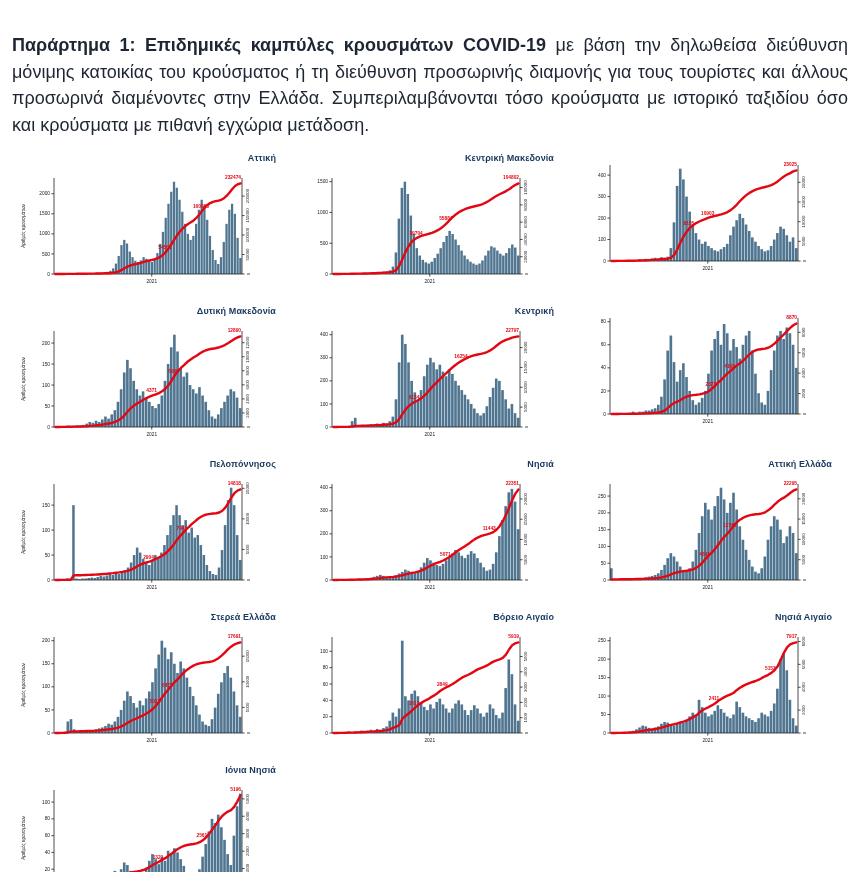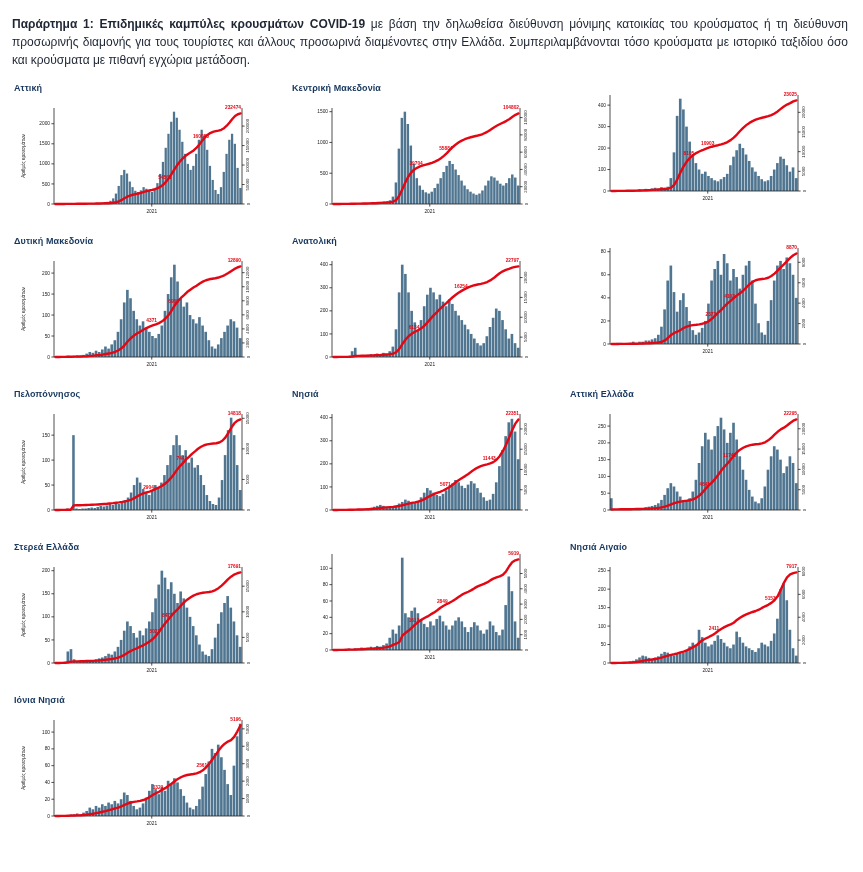--- a/index.html
+++ b/index.html
@@ -3,32 +3,32 @@
 <meta charset="utf-8">
 <style>
   html,body{margin:0;padding:0;}
   body{
     width:863px;height:872px;background:#ffffff;overflow:hidden;
     font-family:"Liberation Sans",sans-serif;
   }
   .page{padding:12px 12px 0 12px;}
   .heading{
     width:836px;text-align:justify;color:#1e2633;
-    font-size:12px;line-height:1.48;margin:4px 0 14px 0;
+    font-size:18px;line-height:1.48;margin:20px 0 14px 0;
   }
   .heading b{font-weight:700;}
   .charts-grid{
     display:grid;
     grid-template-columns:repeat(3,262px);
     column-gap:16px;row-gap:14px;
     padding-left:2px;
   }
   .chart-cell{width:262px;}
   .chart-title{
-    height:13px;text-align:left;font-size:9px;font-weight:700;
+    height:13px;text-align:right;font-size:9px;font-weight:700;
     color:#17375e;letter-spacing:.1px;
   }
   svg{display:block;}
 </style>
 </head>
 <body>
 
 <div class="page">
   <p class="heading">
     <b>Παράρτημα 1: Επιδημικές καμπύλες κρουσμάτων COVID-19</b><span> με βάση την δηλωθείσα διεύθυνση μόνιμης κατοικίας του κρούσματος ή τη διεύθυνση προσωρινής διαμονής για τους τουρίστες και άλλους προσωρινά διαμένοντες στην Ελλάδα. Συμπεριλαμβάνονται τόσο κρούσματα με ιστορικό ταξιδίου όσο και κρούσματα με πιθανή εγχώρια μετάδοση.</span>
@@ -452,21 +452,21 @@
           </g>
           <polyline points="41.57,107.98 44.70,107.95 47.83,107.91 50.97,107.86 54.10,107.79 57.23,107.74 60.37,107.67 63.50,107.58 66.63,107.50 69.77,107.39 72.90,107.20 76.03,106.91 79.17,106.68 82.30,106.32 85.43,106.04 88.57,105.62 91.70,105.03 94.83,104.55 97.97,103.84 101.10,102.90 104.23,101.48 107.37,99.36 110.50,96.29 113.63,92.51 116.77,89.21 119.90,86.61 123.03,84.48 126.17,82.71 129.30,80.71 132.43,79.05 135.57,77.64 138.70,76.46 141.83,75.40 144.97,74.10 148.10,72.33 151.23,69.73 154.37,66.19 157.50,61.70 160.63,56.51 163.77,52.26 166.90,48.95 170.03,46.12 173.17,43.05 176.30,40.69 179.43,38.56 182.57,36.68 185.70,34.43 188.83,32.66 191.97,31.25 195.10,30.30 198.23,29.71 201.37,29.24 204.50,28.53 207.63,27.47 210.77,26.05 213.90,24.28 217.03,22.16 220.17,20.15 223.30,18.50 226.43,17.43" fill="none" stroke="#e30613" stroke-width="2.4" stroke-linejoin="round" stroke-linecap="round"></polyline>
           <g font-family="&quot;Liberation Sans&quot;,sans-serif" fill="#e30613" font-size="4.8" font-weight="bold">
             <text x="137.70" y="73.46" text-anchor="middle">4371</text>
             <text x="159.63" y="53.51" text-anchor="middle">6905</text>
             <text x="227" y="13.43" text-anchor="end">12890</text>
           </g>
         </svg>
       </div>
       <div class="chart-cell">
-        <div class="chart-title">Ανατολική</div>
+        <div class="chart-title">Κεντρική</div>
         <svg width="262" height="126" viewBox="0 0 262 126">
           <g>
             <rect x="40.00" y="107.54" width="2.63" height="0.46" fill="#4f7590"></rect>
             <rect x="43.13" y="107.54" width="2.63" height="0.46" fill="#4f7590"></rect>
             <rect x="46.27" y="107.31" width="2.63" height="0.69" fill="#4f7590"></rect>
             <rect x="49.40" y="107.08" width="2.63" height="0.92" fill="#4f7590"></rect>
             <rect x="52.53" y="107.31" width="2.63" height="0.69" fill="#4f7590"></rect>
             <rect x="55.67" y="106.85" width="2.63" height="1.15" fill="#4f7590"></rect>
             <rect x="58.80" y="102.23" width="2.63" height="5.77" fill="#4f7590"></rect>
             <rect x="61.93" y="98.77" width="2.63" height="9.23" fill="#4f7590"></rect>
@@ -1063,20 +1063,21 @@
           </g>
           <polyline points="41.57,107.98 44.70,107.95 47.83,107.91 50.97,107.84 54.10,107.27 57.23,106.59 60.37,106.41 63.50,106.34 66.63,106.25 69.77,106.18 72.90,106.06 76.03,105.97 79.17,105.84 82.30,105.65 85.43,105.43 88.57,105.15 91.70,104.81 94.83,104.36 97.97,103.95 101.10,103.38 104.23,102.58 107.37,101.44 110.50,99.85 113.63,97.80 116.77,95.97 119.90,94.49 123.03,93.24 126.17,91.65 129.30,90.28 132.43,88.57 135.57,86.52 138.70,84.01 141.83,80.83 144.97,76.95 148.10,72.40 151.23,68.18 154.37,64.54 157.50,60.55 160.63,57.14 163.77,54.18 166.90,50.64 170.03,47.46 173.17,44.72 176.30,42.44 179.43,40.62 182.57,39.26 185.70,38.34 188.83,37.77 191.97,37.36 195.10,37.02 198.23,36.34 201.37,35.09 204.50,33.15 207.63,30.65 210.77,27.68 213.90,24.38 217.03,21.65 220.17,19.60 223.30,18.23 226.43,17.43" fill="none" stroke="#e30613" stroke-width="2.4" stroke-linejoin="round" stroke-linecap="round"></polyline>
           <g font-family="&quot;Liberation Sans&quot;,sans-serif" fill="#e30613" font-size="4.8" font-weight="bold">
             <text x="140.83" y="77.83" text-anchor="middle">5021</text>
             <text x="153.37" y="61.54" text-anchor="middle">8471</text>
             <text x="227" y="13.43" text-anchor="end">17691</text>
           </g>
         </svg>
       </div>
       <div class="chart-cell">
+        <div class="chart-title">Βόρειο Αιγαίο</div>
         <svg width="262" height="126" viewBox="0 0 262 126">
           <g>
             <rect x="40.00" y="107.18" width="2.63" height="0.82" fill="#4f7590"></rect>
             <rect x="43.13" y="108.00" width="2.63" height="0.00" fill="#4f7590"></rect>
             <rect x="46.27" y="107.18" width="2.63" height="0.82" fill="#4f7590"></rect>
             <rect x="49.40" y="107.18" width="2.63" height="0.82" fill="#4f7590"></rect>
             <rect x="52.53" y="107.18" width="2.63" height="0.82" fill="#4f7590"></rect>
             <rect x="55.67" y="106.37" width="2.63" height="1.63" fill="#4f7590"></rect>
             <rect x="58.80" y="107.18" width="2.63" height="0.82" fill="#4f7590"></rect>
             <rect x="61.93" y="106.37" width="2.63" height="1.63" fill="#4f7590"></rect>

